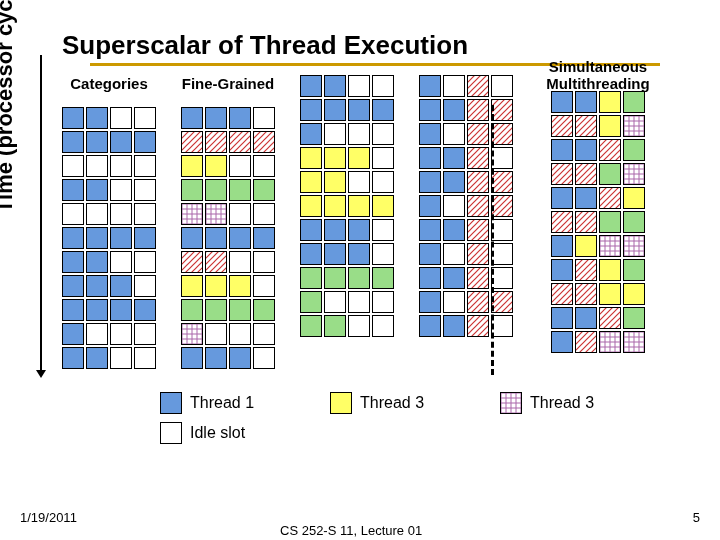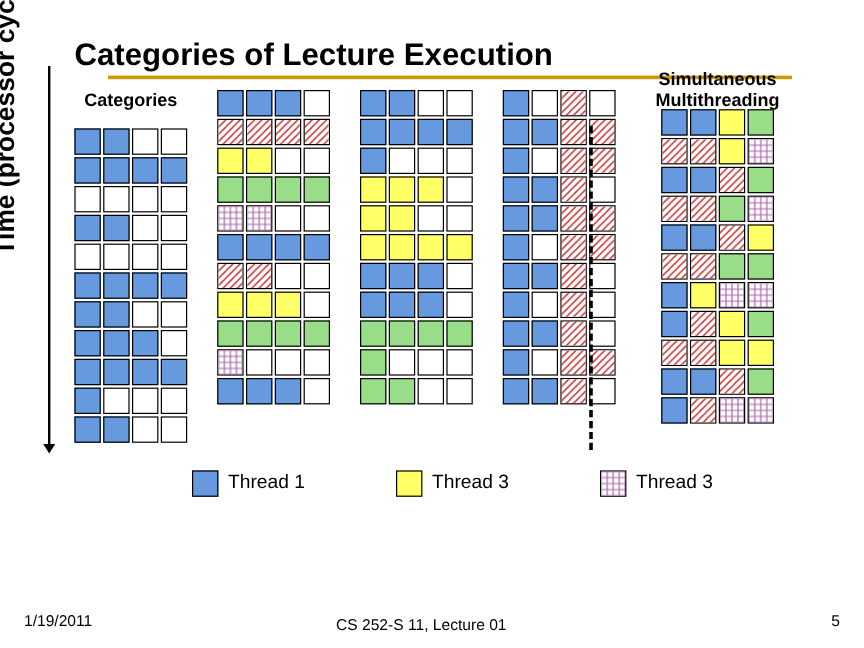--- a/index.html
+++ b/index.html
@@ -20,42 +20,42 @@
   .row { display: flex; gap: 2px; }
   .cell { width: 22px; height: 22px; border: 1px solid #000; }
   
   .divider { position: absolute; left: 491px; top: 105px; height: 270px; border-left: 3px dashed #000; }
   
   .legend { position: absolute; left: 160px; top: 392px; display: grid; grid-template-columns: repeat(3, 170px); row-gap: 8px; }
   .legend-item { display: flex; align-items: center; gap: 8px; font-size: 16px; }
   .swatch { width: 22px; height: 22px; border: 1px solid #000; }
   
   .footer-date { position: absolute; left: 20px; bottom: 15px; font-size: 13px; margin-top: 28px; }
-  .footer-center { position: absolute; left: 280px; bottom: 12px; font-size: 13px; }
+  .footer-center { position: absolute; left: 280px; bottom: 2px; font-size: 13px; }
   .footer-page { position: absolute; right: 20px; bottom: 15px; font-size: 13px; }
 </style>
 </head>
 <body>
 
 <svg width="0" height="0" style="position:absolute">
   <defs>
     <pattern id="p2" width="6" height="6" patternUnits="userSpaceOnUse">
       <rect width="6" height="6" fill="#fff"></rect>
       <path d="M-1,1 l2,-2 M0,6 l6,-6 M5,7 l2,-2" stroke="#cc3333" stroke-width="1.2"></path>
     </pattern>
     <pattern id="p5" width="5" height="5" patternUnits="userSpaceOnUse">
       <rect width="5" height="5" fill="#fff"></rect>
       <path d="M0,0 L5,0 M0,5 L5,5 M0,0 L0,5 M5,0 L5,5" stroke="#aa66aa" stroke-width="1"></path>
     </pattern>
   </defs>
 </svg>
 
 <div class="y-axis-label">Time (processor cycle)</div>
 <div class="y-arrow"></div>
-<div class="title">Categories of Lecture Execution</div>
+<div class="title">Superscalar of Thread Execution</div>
 <div class="hr-line"></div>
 
 <div class="columns" id="cols">
     <div class="col">
       <div class="col-header">Categories</div>
       <div class="grid">
         <div class="row">
           <div class="cell" style="background: rgb(102, 153, 221);"></div>
           <div class="cell" style="background: rgb(102, 153, 221);"></div>
           <div class="cell" style="background: rgb(255, 255, 255);"></div>
@@ -117,20 +117,21 @@
         </div>
         <div class="row">
           <div class="cell" style="background: rgb(102, 153, 221);"></div>
           <div class="cell" style="background: rgb(102, 153, 221);"></div>
           <div class="cell" style="background: rgb(255, 255, 255);"></div>
           <div class="cell" style="background: rgb(255, 255, 255);"></div>
         </div>
       </div>
     </div>
     <div class="col">
+      <div class="col-header">Fine-Grained</div>
       <div class="grid">
         <div class="row">
           <div class="cell" style="background: rgb(102, 153, 221);"></div>
           <div class="cell" style="background: rgb(102, 153, 221);"></div>
           <div class="cell" style="background: rgb(102, 153, 221);"></div>
           <div class="cell" style="background: rgb(255, 255, 255);"></div>
         </div>
         <div class="row">
           <div class="cell"><svg width="100%" height="100%">
               <rect width="100%" height="100%" fill="url(#p2)"></rect>
@@ -503,17 +504,21 @@
     <div class="legend-item">
       <div class="swatch" style="background: rgb(255, 255, 102);"></div>
       <span>Thread 3</span>
     </div>
     <div class="legend-item">
       <div class="swatch"><svg width="100%" height="100%">
           <rect width="100%" height="100%" fill="url(#p5)"></rect>
         </svg></div>
       <span>Thread 3</span>
     </div>
+    <div class="legend-item">
+      <div class="swatch" style="background: rgb(255, 255, 255);"></div>
+      <span>Idle slot</span>
+    </div>
   </div>
 
 <div class="footer-date">1/19/2011</div>
 <div class="footer-center">CS 252-S 11, Lecture 01</div>
 <div class="footer-page">5</div>
 
 </body></html>

